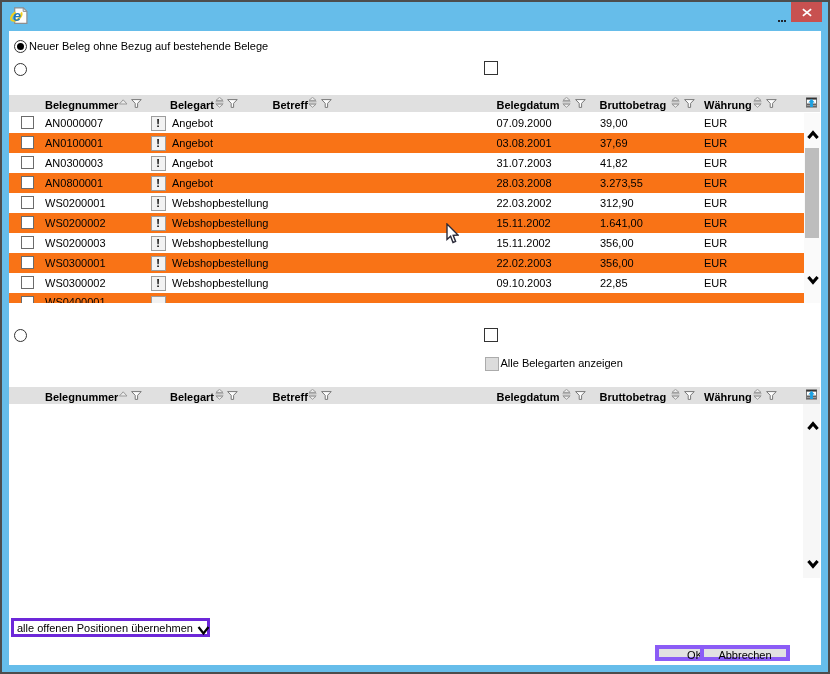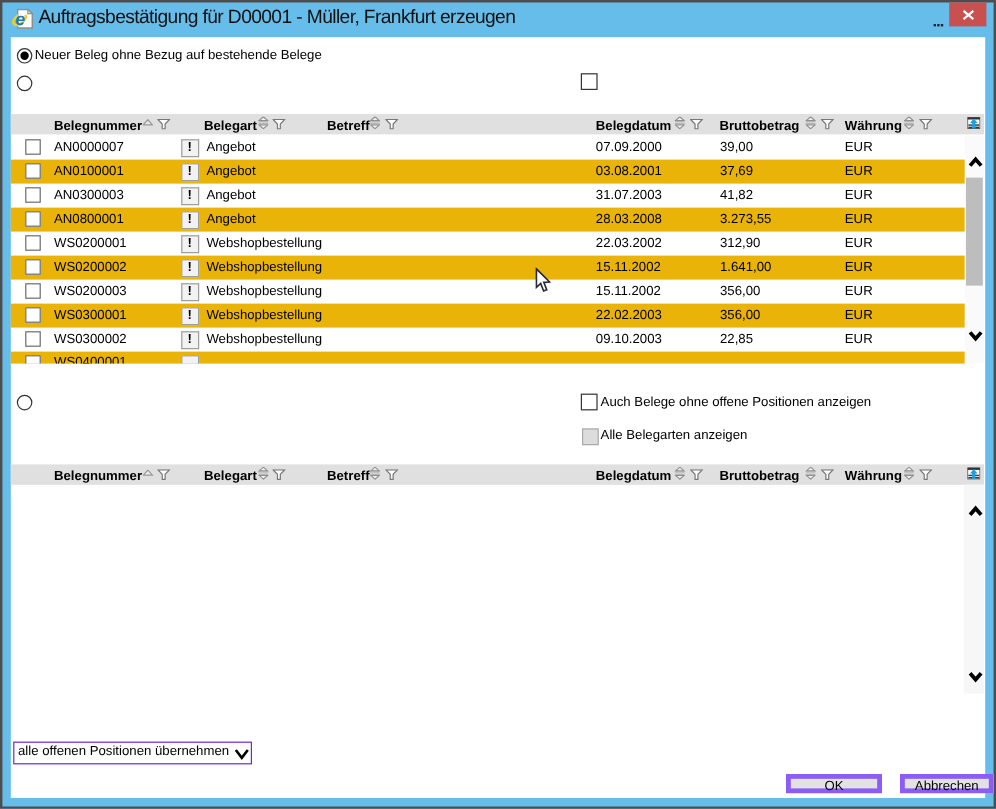--- a/index.html
+++ b/index.html
@@ -9,37 +9,36 @@
 #xbtn{position:absolute;left:791px;top:2px;width:31px;height:20px;background:#c85150}
 .dot{position:absolute;width:1.8px;height:1.8px;background:#20262e}
 .radio{position:absolute;width:11px;height:11px;border:1px solid #333;border-radius:50%;background:#fff}
 .radio.sel:after{content:"";position:absolute;left:2px;top:2px;width:7px;height:7px;border-radius:50%;background:#000}
 .cb{position:absolute;width:12px;height:12px;border:1px solid #333;background:#fff}
 .cb.dis{background:#dcdcdc;border-color:#ababab}
 .lbl{position:absolute;white-space:nowrap}
 .ghead{position:absolute;left:8.5px;width:811.5px;height:17px;background:#e0e0e0}
 .ghead span{position:absolute;top:4px;font-weight:bold;white-space:nowrap}
 .row{position:absolute;left:8.5px;width:795.5px;height:20px;overflow:hidden}
-.row.alt{background:#eab308}
+.row.alt{background:#f97316}
 .row .rcb{position:absolute;left:12px;top:3px;width:11px;height:11px;border:1px solid #6b6b6b;background:#fff}
 .row .excl{position:absolute;left:142px;top:2.5px;width:13px;height:13px;border:1px solid #9d9d9d;background:#f2f2f2;text-align:center;line-height:13px;font-weight:bold;font-size:11px}
 .row span{position:absolute;top:3.5px;white-space:nowrap}
 .c1{left:36.5px}.c2{left:163.5px}.c4{left:488px}.c5{left:591.5px}.c6{left:695.5px}
 .btn{position:absolute;height:16px;background:#e2e2e2;border:4px solid #8b5cf6;box-sizing:border-box;text-align:center;line-height:13.5px;font-size:11px}
 </style></head><body>
 <div id="win">
  <div id="content"></div>
 
  <svg id="ieicon" class="abs" style="left:10px;top:7px" width="19" height="18" viewBox="0 0 19 18">
   <path d="M4.7 0.9 H13.2 L16.9 4.4 V16.4 H4.7 Z" fill="#fdfdfd" stroke="#8e8e8e" stroke-width="1.2"></path>
   <path d="M13.2 0.9 L16.9 4.4 H13.2 Z" fill="#ececec" stroke="#8e8e8e" stroke-width="1"></path>
   <ellipse cx="6.3" cy="9.2" rx="6" ry="3.5" fill="none" stroke="#f2cf1d" stroke-width="2.1" transform="rotate(-38 6.3 9.2)" stroke-dasharray="24 6"></ellipse>
   <text x="2.9" y="13.9" font-family="Liberation Sans" font-style="italic" font-weight="bold" font-size="14.5px" fill="#2177bb">e</text>
  </svg>
- <div id="title">Auftragsbestätigung für D00001 - Müller, Frankfurt erzeugen</div>
  <div class="dot" style="left:778px;top:20.3px"></div>
  <div class="dot" style="left:781.2px;top:20.3px"></div>
  <div class="dot" style="left:784.4px;top:20.3px"></div>
  <div id="xbtn"><svg width="31" height="20" viewBox="0 0 31 20">
         <path d="M11.9 7.1 L20.1 13.9 M20.1 7.1 L11.9 13.9" stroke="#fff" stroke-width="1.8" fill="none"></path>
       </svg></div>
 
  <div class="radio sel" style="left:14px;top:40px"></div>
  <div class="lbl" style="left:29px;top:40px">Neuer Beleg ohne Bezug auf bestehende Belege</div>
  <div class="radio" style="left:14px;top:62.5px"></div>
@@ -192,21 +191,20 @@
         <div class="rcb"></div>
         <span class="c1" style="top:2.5px">WS0400001</span>
         <div class="excl"></div>
       </div>
     </div>
  <div class="abs" style="left:804px;top:113px;width:16.3px;height:190px;background:#fafafa"></div>
  <div class="abs" style="left:804.5px;top:148px;width:14.5px;height:90px;background:#bdbdbd"></div>
 
  <div class="radio" style="left:14px;top:329px"></div>
  <div class="cb" style="left:484px;top:328px"></div>
- <div class="lbl" style="left:500.5px;top:329.3px">Auch Belege ohne offene Positionen anzeigen</div>
  <div class="cb dis" style="left:485px;top:356.5px"></div>
  <div class="lbl" style="left:500.5px;top:356.7px">Alle Belegarten anzeigen</div>
 
  <div class="ghead" style="top:387px" id="gh2">
       <span style="left:36.5px">Belegnummer</span>
       <svg class="abs" style="left:110.5px;top:4.3px" width="9" height="6" viewBox="0 0 9 6">
         <path d="M4.2 0.8 L8 5 H0.4 Z" fill="#ebebeb" stroke="#999" stroke-width="1"></path>
       </svg>
       <svg class="abs" style="left:122.9px;top:3.8px" width="11" height="9" viewBox="0 0 11 9">
         <path d="M0.6 0.6 H10.2 L6.6 4.3 V8.4 H4.2 V4.3 Z" fill="#fdfdfd" stroke="#787878" stroke-width="1" stroke-linejoin="miter"></path>
@@ -259,28 +257,28 @@
       <svg class="abs" style="left:797.9px;top:2.1px" width="11" height="11" viewBox="0 0 11 11">
         <rect x="0.4" y="0.9" width="10.2" height="9.2" fill="#fff" stroke="#555" stroke-width="0.8"></rect>
         <rect x="0.4" y="0.9" width="10.2" height="1.7" fill="#333"></rect>
         <rect x="1" y="6.6" width="9" height="1.2" fill="#3a3a3a"></rect>
         <rect x="1" y="8.5" width="9" height="1.2" fill="#3a3a3a"></rect>
         <path d="M5.5 1.8 L8.7 5.6 H6.9 V10 H4.1 V5.6 H2.3 Z" fill="#1ba1e2"></path>
       </svg>
     </div>
  <div class="abs" style="left:802.5px;top:404px;width:17.8px;height:174px;background:#f7f7f7"></div>
 
- <div class="abs" style="left:11px;top:618px;width:198.5px;height:19px;border:1px solid #6d28d9;box-sizing:border-box;background:#fff">
+ <div class="abs" style="left:11px;top:618px;width:198.5px;height:19px;border:3px solid #6d28d9;box-sizing:border-box;background:#fff">
    <div style="position:absolute;left:3px;top:0.5px;white-space:nowrap">alle offenen Positionen übernehmen</div>
    <svg style="position:absolute;left:183px;top:3.5px" width="13" height="11" viewBox="0 0 13 11">
         <path d="M1.5 2 L6.5 8.5 L11.5 2" stroke="#000" stroke-width="2.2" fill="none"></path>
       </svg>
  </div>
  <div class="btn" style="left:655px;top:645px;width:80px">OK</div>
- <div class="btn" style="left:750px;top:645px;width:78px">Abbrechen</div>
+ <div class="btn" style="left:700px;top:645px;width:90px">Abbrechen</div>
 
  <svg class="abs" style="left:446px;top:223px" width="13" height="21" viewBox="0 0 13 21">
   <path d="M1 1 L1 16.5 L4.6 13.2 L7 19.5 L9.6 18.4 L7.2 12.3 L12 12 Z" fill="#fff" stroke="#2a2a38" stroke-width="1.4" stroke-linejoin="miter"></path>
  </svg>
 <svg class="abs" style="left: 805.65px; top: 128.2px" width="14" height="13" viewBox="0 0 14 13">
       <path d="M2.4 10 L7 4.7 L11.6 10" stroke="#000" stroke-width="3.1" fill="none"></path>
     </svg>
     <svg class="abs" style="left: 805.65px; top: 273.9px" width="14" height="13" viewBox="0 0 14 13">
       <path d="M2.4 3 L7 8.3 L11.6 3" stroke="#000" stroke-width="3.1" fill="none"></path>
     </svg>

